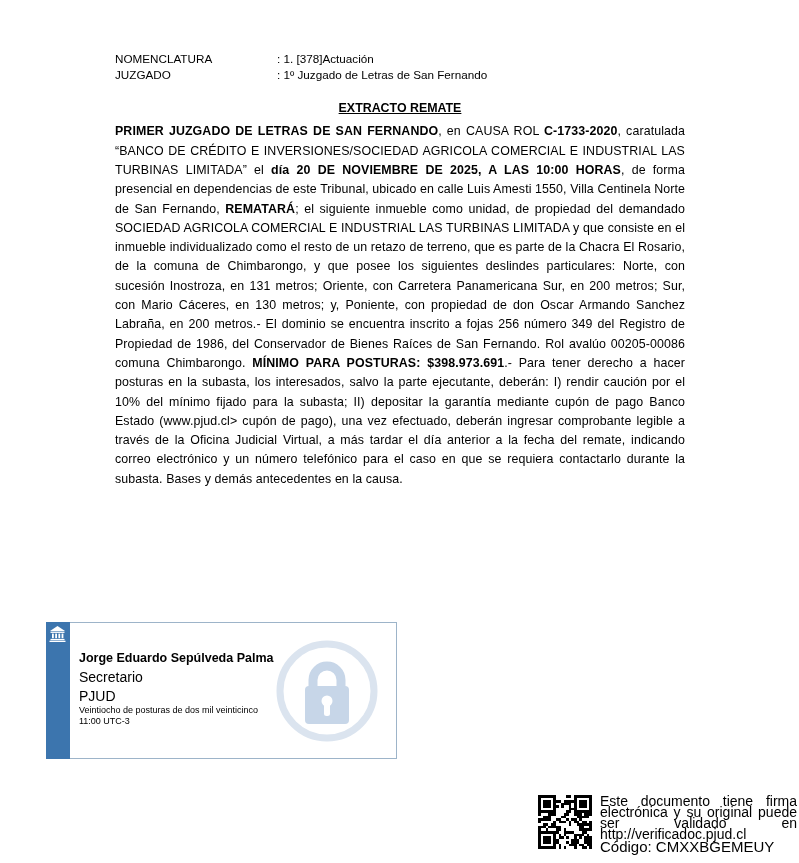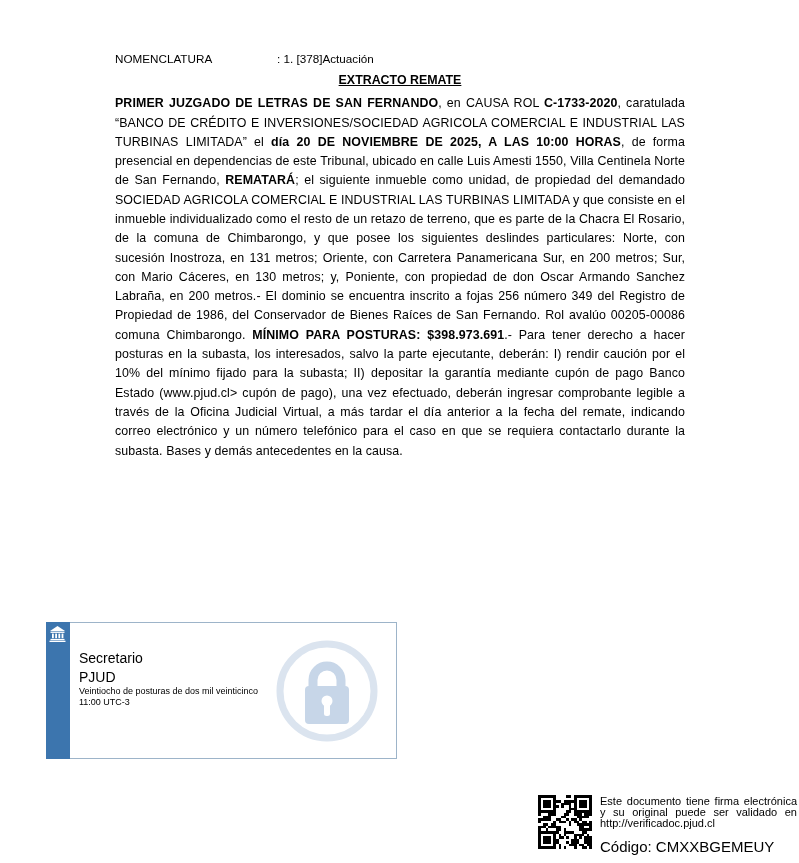--- a/index.html
+++ b/index.html
@@ -9,21 +9,21 @@
   }
   .content{
     position:absolute;left:115px;top:51px;width:570px;
   }
   .hrow{
     font-size:11.7px;font-weight:normal;line-height:16.2px;
   }
   .hlabel{display:inline-block;width:162px;vertical-align:top;}
   .doc-title{
     text-align:center;font-size:12.4px;font-weight:bold;
-    text-decoration:underline;margin-top:5px;line-height:17px;
+    text-decoration:underline;margin-top:17px;line-height:17px;
   }
   .body-par{
     margin-top:5px;font-size:12.4px;line-height:19.3px;
     text-align:justify;letter-spacing:0.1px;
   }
   .sig-box{
     position:absolute;left:46px;top:622px;width:351px;height:137px;
     border:1px solid #9db4c9;background:#ffffff;box-sizing:border-box;
   }
   .sig-bar{
@@ -41,33 +41,34 @@
     position:absolute;right:18px;top:17px;width:102px;height:102px;
   }
   .verify-block{
     position:absolute;left:538px;top:794px;width:261px;
   }
   .qr{
     position:absolute;left:0;top:1px;width:54px;height:54px;
   }
   .verify-text{
     position:absolute;left:62px;top:2px;width:197px;
-    font-size:11px;line-height:11px;text-align:justify;
+    font-size:14px;line-height:11px;text-align:justify;
   }
   .verify-code{
     position:absolute;left:62px;top:47px;width:197px;
     font-size:15px;line-height:11px;
   }
 </style>
 </head>
 <body>
 
 <div class="content">
   <div>
       <div class="hrow"><span class="hlabel">NOMENCLATURA</span>: 1. [378]Actuación</div>
+      <div class="hrow"><span class="hlabel">JUZGADO</span>: 1º Juzgado de Letras de San Fernando</div>
     </div>
 
   <div class="doc-title">EXTRACTO REMATE</div>
 
   <p class="body-par"><b>PRIMER JUZGADO DE LETRAS DE SAN FERNANDO</b><span>, en CAUSA ROL </span><b>C-1733-2020</b><span>, caratulada “BANCO DE CRÉDITO E INVERSIONES/SOCIEDAD AGRICOLA COMERCIAL E INDUSTRIAL LAS TURBINAS LIMITADA” el </span><b>día 20 DE NOVIEMBRE DE 2025, A LAS 10:00 HORAS</b><span>, de forma presencial en dependencias de este Tribunal, ubicado en calle Luis Amesti 1550, Villa Centinela Norte de San Fernando, </span><b>REMATARÁ</b><span>; el siguiente inmueble como unidad, de propiedad del demandado SOCIEDAD AGRICOLA COMERCIAL E INDUSTRIAL LAS TURBINAS LIMITADA y que consiste en el inmueble individualizado como el resto de un retazo de terreno, que es parte de la Chacra El Rosario, de la comuna de Chimbarongo, y que posee los siguientes deslindes particulares: Norte, con sucesión Inostroza, en 131 metros; Oriente, con Carretera Panamericana Sur, en 200 metros; Sur, con Mario Cáceres, en 130 metros; y, Poniente, con propiedad de don Oscar Armando Sanchez Labraña, en 200 metros.- El dominio se encuentra inscrito a fojas 256 número 349 del Registro de Propiedad de 1986, del Conservador de Bienes Raíces de San Fernando. Rol avalúo 00205-00086 comuna Chimbarongo. </span><b>MÍNIMO PARA POSTURAS: $398.973.691</b><span>.- Para tener derecho a hacer posturas en la subasta, los interesados, salvo la parte ejecutante, deberán: I) rendir caución por el 10% del mínimo fijado para la subasta; II) depositar la garantía mediante cupón de pago Banco Estado (www.pjud.cl&gt; cupón de pago), una vez efectuado, deberán ingresar comprobante legible a través de la Oficina Judicial Virtual, a más tardar el día anterior a la fecha del remate, indicando correo electrónico y un número telefónico para el caso en que se requiera contactarlo durante la subasta. Bases y demás antecedentes en la causa.</span></p>
 </div>
 
 <div class="sig-box">
   <div class="sig-bar">
     <svg width="17" height="16" viewBox="0 0 17 16">
@@ -86,20 +87,21 @@
 
   <svg class="sig-watermark" viewBox="0 0 102 102">
     <circle cx="51" cy="51" r="47" fill="none" stroke="#dbe4ef" stroke-width="7"></circle>
     <path d="M37 48 v-8 a14 14 0 0 1 28 0 v8" fill="none" stroke="#c7d6e8" stroke-width="9"></path>
     <rect x="29" y="46" width="44" height="38" rx="4" fill="#c7d6e8"></rect>
     <circle cx="51" cy="61" r="5.5" fill="#ffffff"></circle>
     <rect x="48" y="63" width="6" height="13" rx="2.5" fill="#ffffff"></rect>
   </svg>
 
   <div class="sig-text">
+    <div class="sig-name">Jorge Eduardo Sepúlveda Palma</div>
     <div class="sig-role">Secretario</div>
     <div class="sig-org">PJUD</div>
     <div class="sig-small">Veintiocho de posturas de dos mil veinticinco</div>
     <div class="sig-small">11:00 UTC-3</div>
   </div>
 </div>
 
 <div class="verify-block">
   <div class="qr">
     <svg id="qr-svg" width="54" height="54" viewBox="0 0 21 21" shape-rendering="crispEdges">

